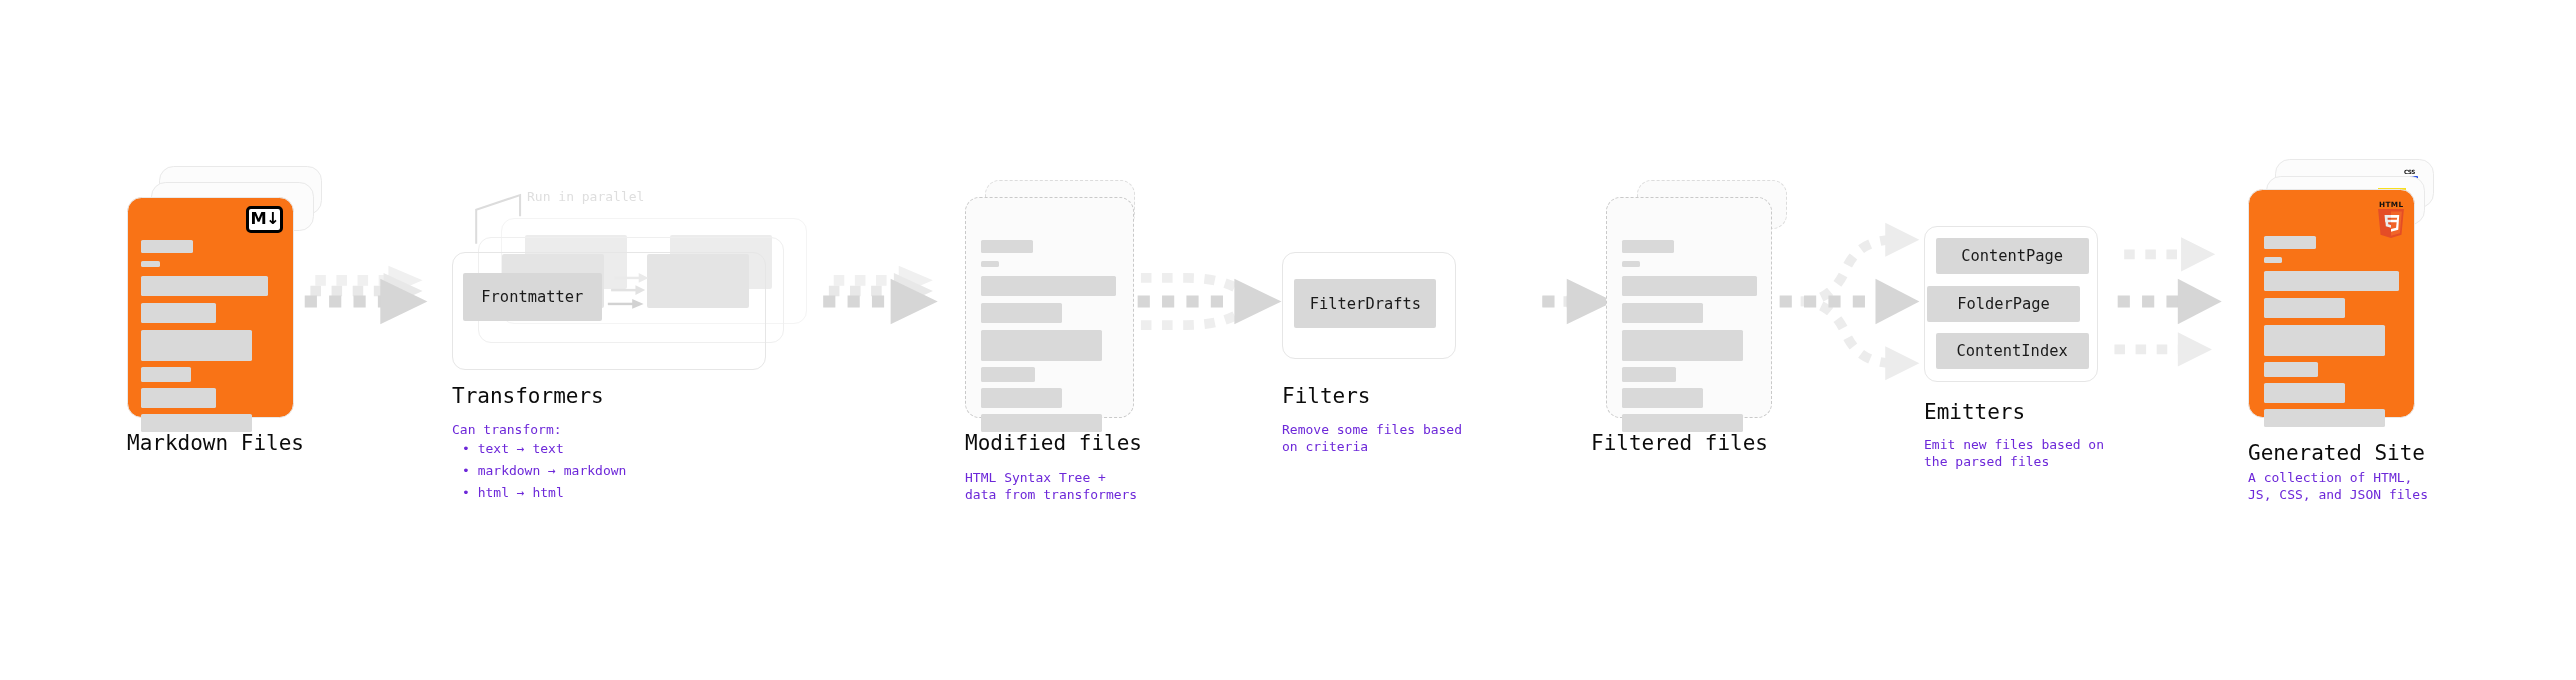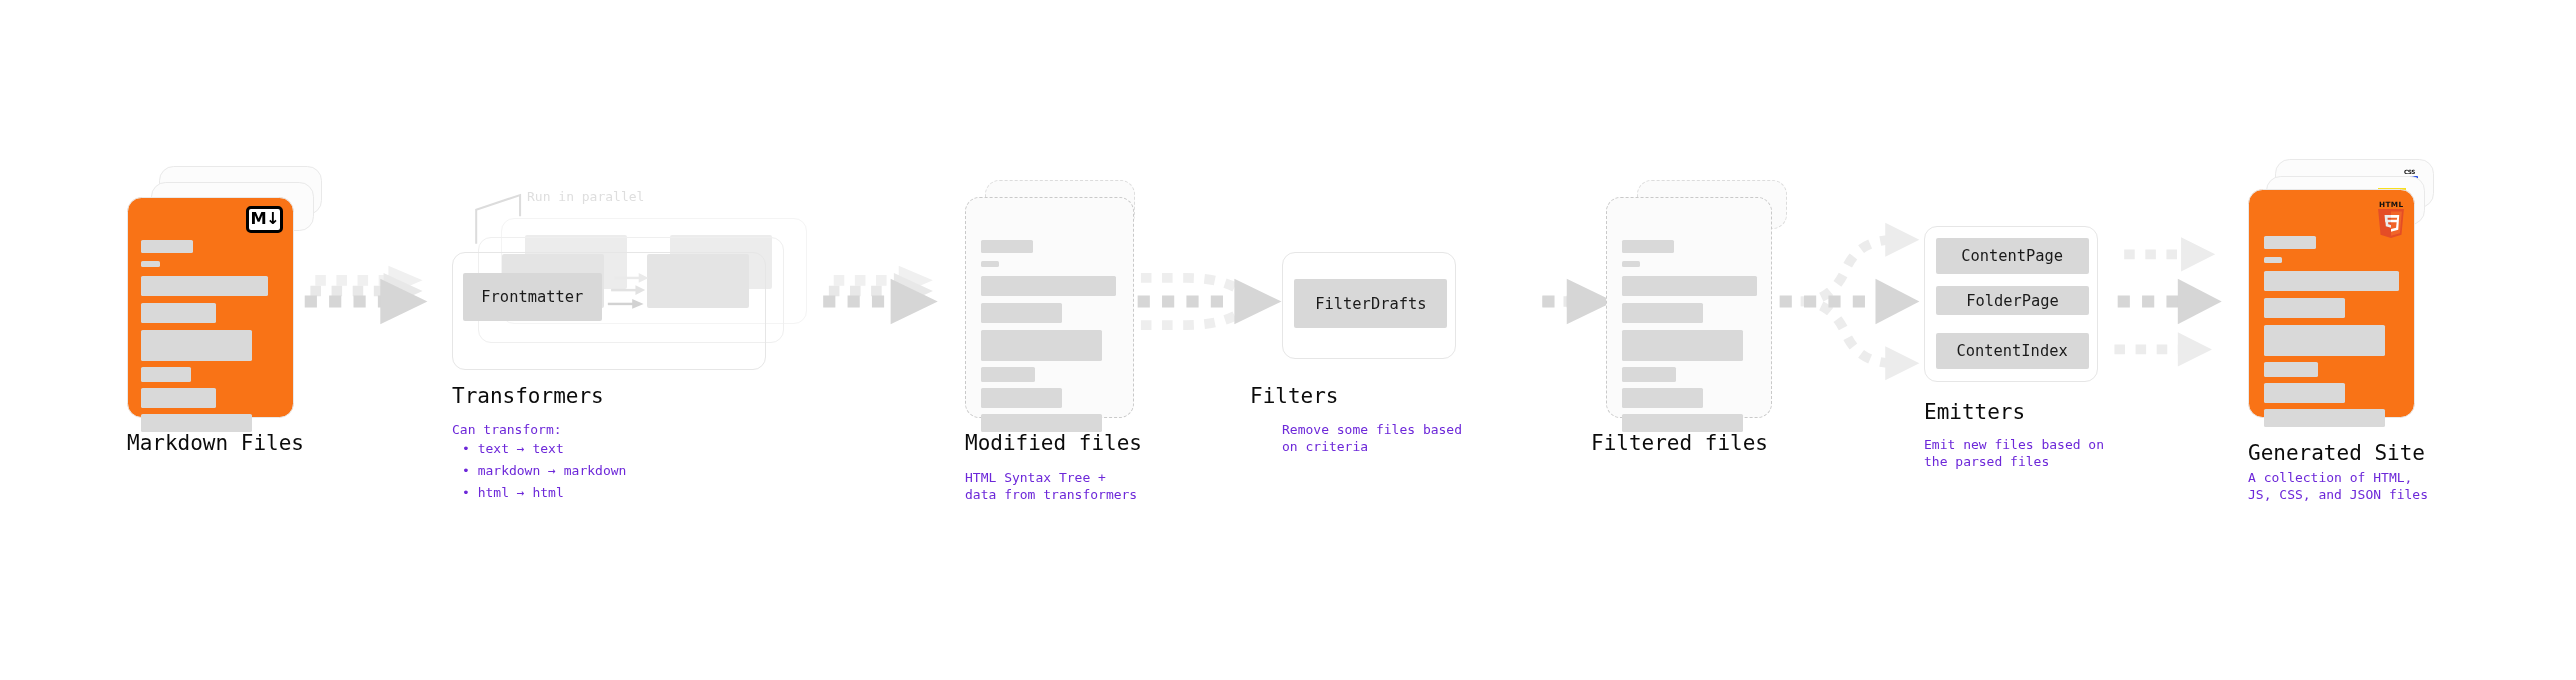--- a/index.html
+++ b/index.html
@@ -226,23 +226,23 @@
       <div class="bar" style="left:14.6px;top:190px;width:81px;height:19.5px;"></div>
       <div class="bar" style="left:14.6px;top:216px;width:121px;height:18px;"></div>
     </div>
     <div class="title" style="left:965px;top:431px;">Modified files</div>
     <div class="sub" style="left:965px;top:469px;">HTML Syntax Tree +
 data from transformers</div>
   </div>
 
   <div>
     <div class="groupbox solidbg" style="left:1282px;top:252px;width:174px;height:107px;">
-      <div class="chip" style="left:11.4px;top:26px;width:153px;height:49px;">FilterDrafts</div>
-    </div>
-    <div class="title" style="left:1250px;top:384px;">Filters</div>
+      <div class="chip" style="left:11.4px;top:26px;width:142px;height:49px;">FilterDrafts</div>
+    </div>
+    <div class="title" style="left:1282px;top:384px;">Filters</div>
     <div class="sub" style="left:1282px;top:421px;">Remove some files based
 on criteria</div>
   </div>
 
   <div>
     <div class="doc dashed" style="left:1637px;top:180px;width:150px;height:49px;border-color:#dcdcdc;"></div>
     <div class="doc dashed" style="left:1606px;top:197px;width:166px;height:221px;">
       <div class="bar" style="left:14.6px;top:42px;width:52px;height:13px;"></div>
       <div class="bar" style="left:14.6px;top:63px;width:18.7px;height:5.7px;"></div>
       <div class="bar" style="left:14.6px;top:78px;width:135px;height:20.3px;"></div>
@@ -251,21 +251,21 @@
       <div class="bar" style="left:14.6px;top:169px;width:54px;height:14.6px;"></div>
       <div class="bar" style="left:14.6px;top:190px;width:81px;height:19.5px;"></div>
       <div class="bar" style="left:14.6px;top:216px;width:121px;height:18px;"></div>
     </div>
     <div class="title" style="left:1591px;top:431px;">Filtered files</div>
   </div>
 
   <div>
     <div class="groupbox solidbg" style="left:1924px;top:226px;width:174px;height:156px;">
       <div class="chip" style="left:10.6px;top:10.6px;width:153px;height:36px;">ContentPage</div>
-      <div class="chip" style="left:11px;top:59px;width:153px;height:29px;">FolderPage</div>
+      <div class="chip" style="left:2px;top:59px;width:153px;height:36px;">FolderPage</div>
       <div class="chip" style="left:10.6px;top:106px;width:153px;height:36px;">ContentIndex</div>
     </div>
     <div class="title" style="left:1924px;top:400px;">Emitters</div>
     <div class="sub" style="left:1924px;top:436px;">Emit new files based on
 the parsed files</div>
   </div>
 
   <div>
     <div class="doc ghost" style="left:2275px;top:159px;width:159px;height:49px;">
       <div class="css-badge" style="right:14.6px;top:9px;">

